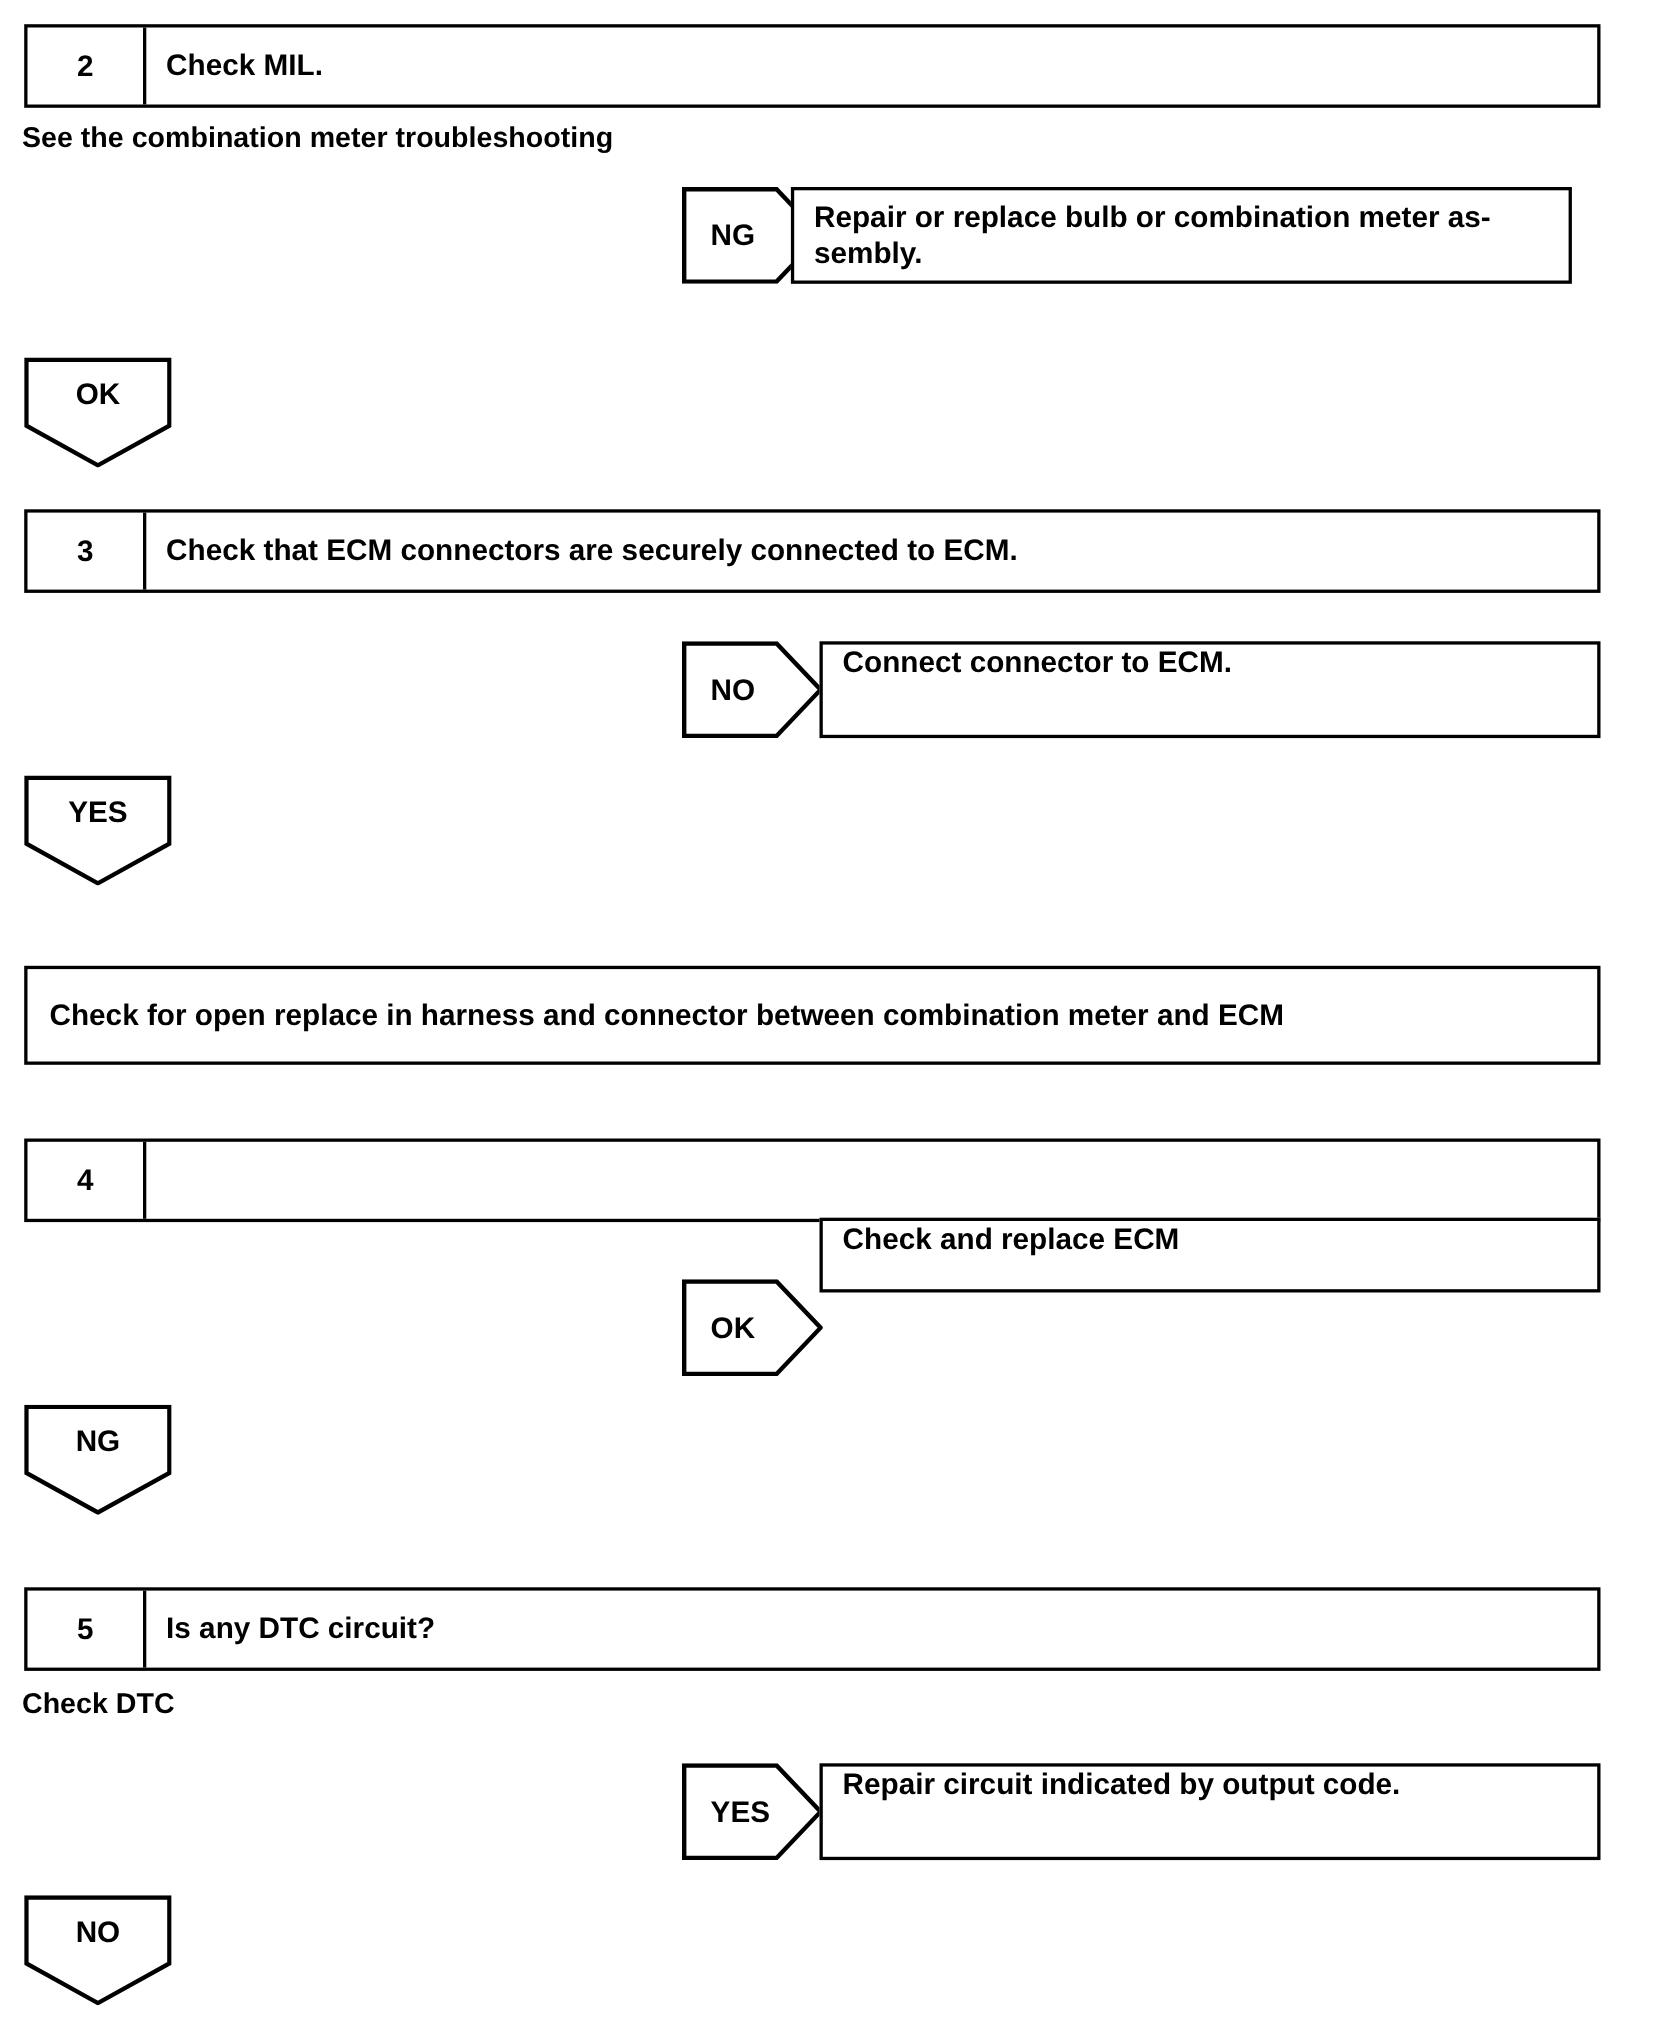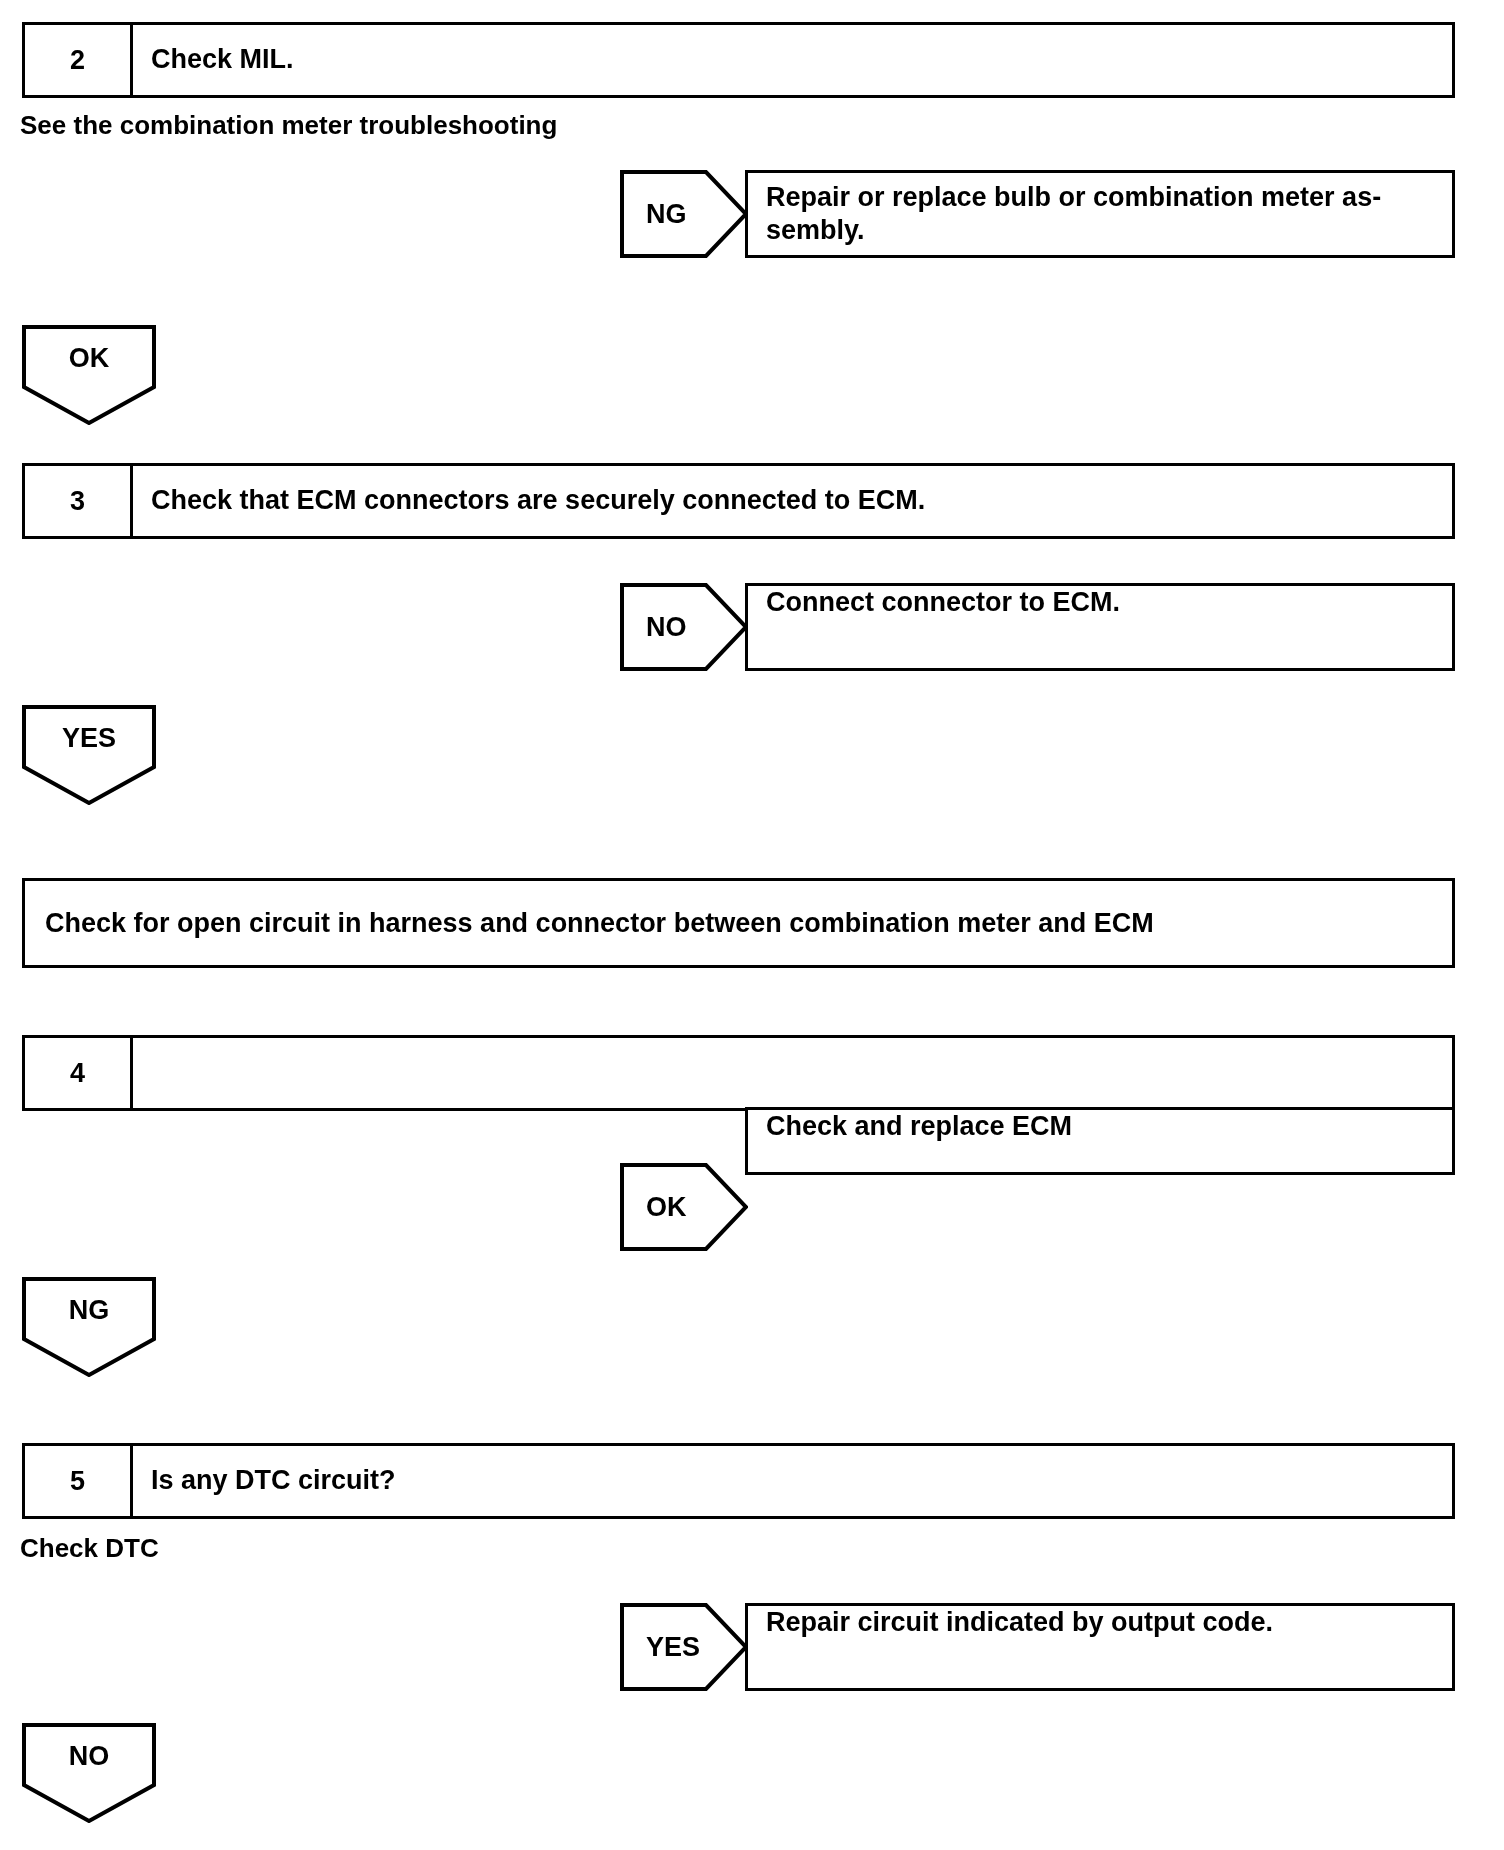--- a/index.html
+++ b/index.html
@@ -138,21 +138,21 @@
 
   <div class="caption" style="left:20px; top:110px;">See the combination meter troubleshooting</div>
 
   <div class="arrow-right" style="left:620px; top:170px; width:128px; height:88px;">
     <svg width="128" height="88" viewBox="0 0 128 88">
       <polygon points="2,2 86,2 126,44 86,86 2,86" fill="#ffffff" stroke="#000000" stroke-width="4"></polygon>
     </svg>
     <span class="arrow-label">NG</span>
   </div>
 
-  <div class="result-box two-line" style="left:745px; top:170px; width:710px; height:88px;">
+  <div class="result-box two-line" style="left:719px; top:170px; width:710px; height:88px;">
     <span style="display:block;">
       <span>Repair or replace bulb or combination meter as-</span><br>
       <span>sembly.</span>
     </span>
   </div>
 
   <div class="arrow-down" style="left:22px; top:325px; width:134px; height:100px;">
     <svg width="134" height="100" viewBox="0 0 134 100">
       <polygon points="2,2 132,2 132,62 67,98 2,62" fill="#ffffff" stroke="#000000" stroke-width="4"></polygon>
     </svg>
@@ -176,21 +176,21 @@
   </div>
 
   <div class="arrow-down" style="left:22px; top:705px; width:134px; height:100px;">
     <svg width="134" height="100" viewBox="0 0 134 100">
       <polygon points="2,2 132,2 132,62 67,98 2,62" fill="#ffffff" stroke="#000000" stroke-width="4"></polygon>
     </svg>
     <span class="arrow-label">YES</span>
   </div>
 
   <div class="plain-box" style="left:22px; top:878px; width:1433px; height:90px;">
-    <span>Check for open circuit in harness and connector between combination meter and ECM</span>
+    <span>Check for open replace in harness and connector between combination meter and ECM</span>
   </div>
 
   <div class="step-box" style="left:22px; top:1035px; width:1433px; height:76px;">
     <div class="step-num">4</div>
   </div>
 
   <div class="arrow-right" style="left:620px; top:1163px; width:128px; height:88px;">
     <svg width="128" height="88" viewBox="0 0 128 88">
       <polygon points="2,2 86,2 126,44 86,86 2,86" fill="#ffffff" stroke="#000000" stroke-width="4"></polygon>
     </svg>

